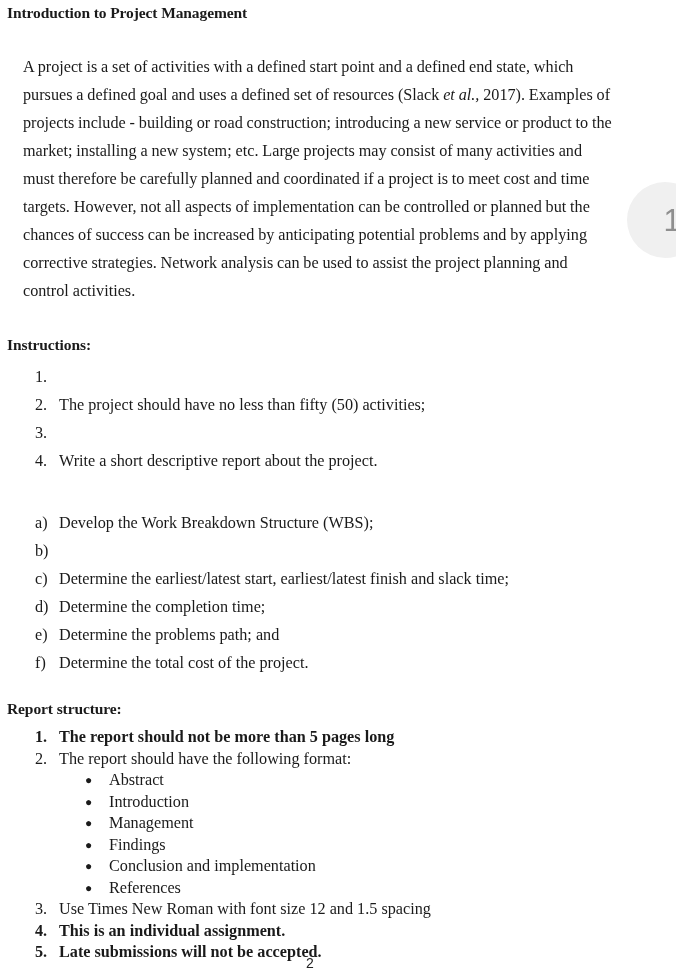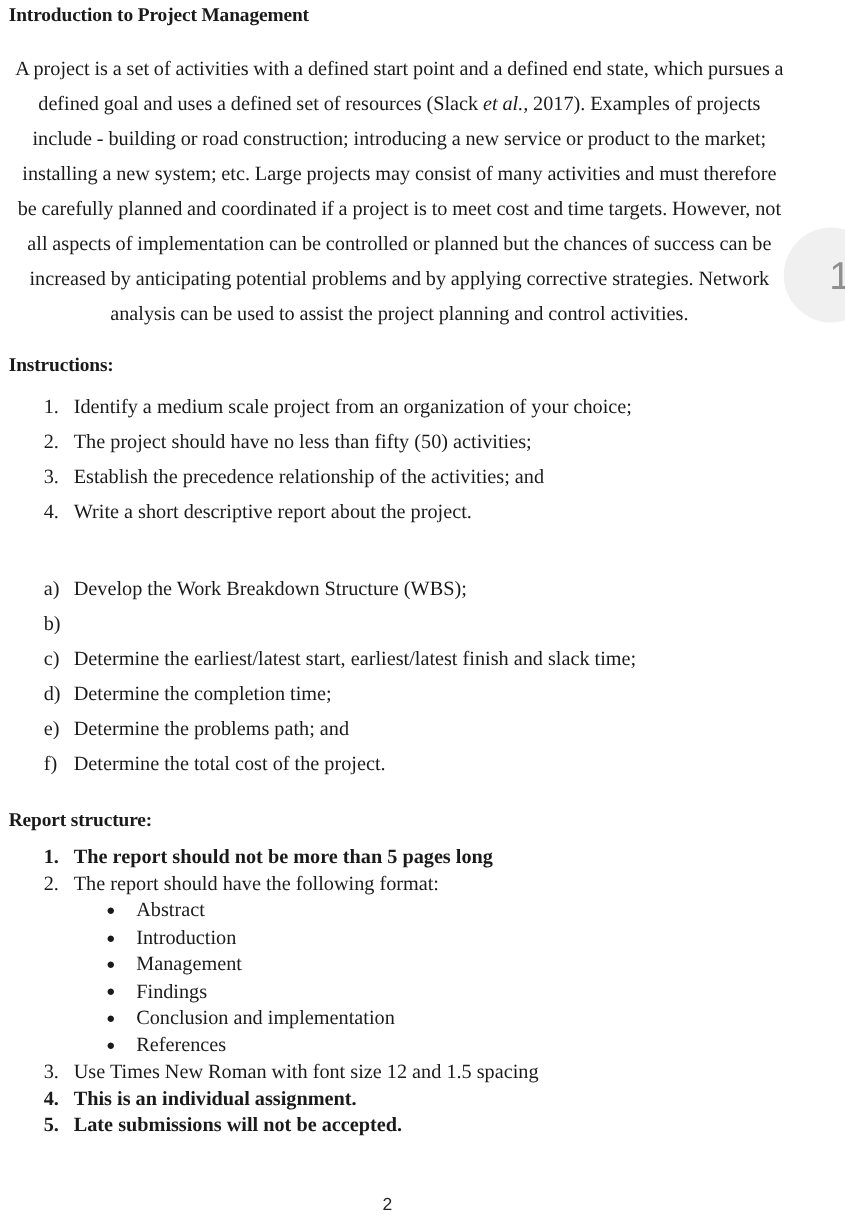--- a/index.html
+++ b/index.html
@@ -41,23 +41,23 @@
     font-weight: bold;
     line-height: 20px;
     margin: 0;
     letter-spacing: -0.1px;
   }
 
   
   .body-para {
     font-size: 16.2px;
     line-height: 28px;
-    margin: 4px;
+    margin: 16px;
     padding-right: 48px;
-    text-align: center;
+    text-align: left;
     word-spacing: -0.2px;
   }
   .body-para .ital { font-style: italic; }
 
   
   .sp-14 { height: 14px; }
   .sp-20 { height: 20px; }
   .sp-22 { height: 22px; }
   .sp-8  { height: 8px; }
 
@@ -183,29 +183,27 @@
 
   <div class="sp-14"></div>
 
   <h2 class="section-heading">Instructions:</h2>
 
   <div class="sp-8"></div>
 
   <ol class="list-loose">
     <li>
       <span class="marker">1.</span>
-      <span class="text">Identify a medium scale project from an organization of your choice;</span>
     </li>
     <li>
       <span class="marker">2.</span>
       <span class="text">The project should have no less than fifty (50) activities;</span>
     </li>
     <li>
       <span class="marker">3.</span>
-      <span class="text">Establish the precedence relationship of the activities; and</span>
     </li>
     <li>
       <span class="marker">4.</span>
       <span class="text">Write a short descriptive report about the project.</span>
     </li>
   </ol>
 
   <div class="sp-20"></div>
 
 

